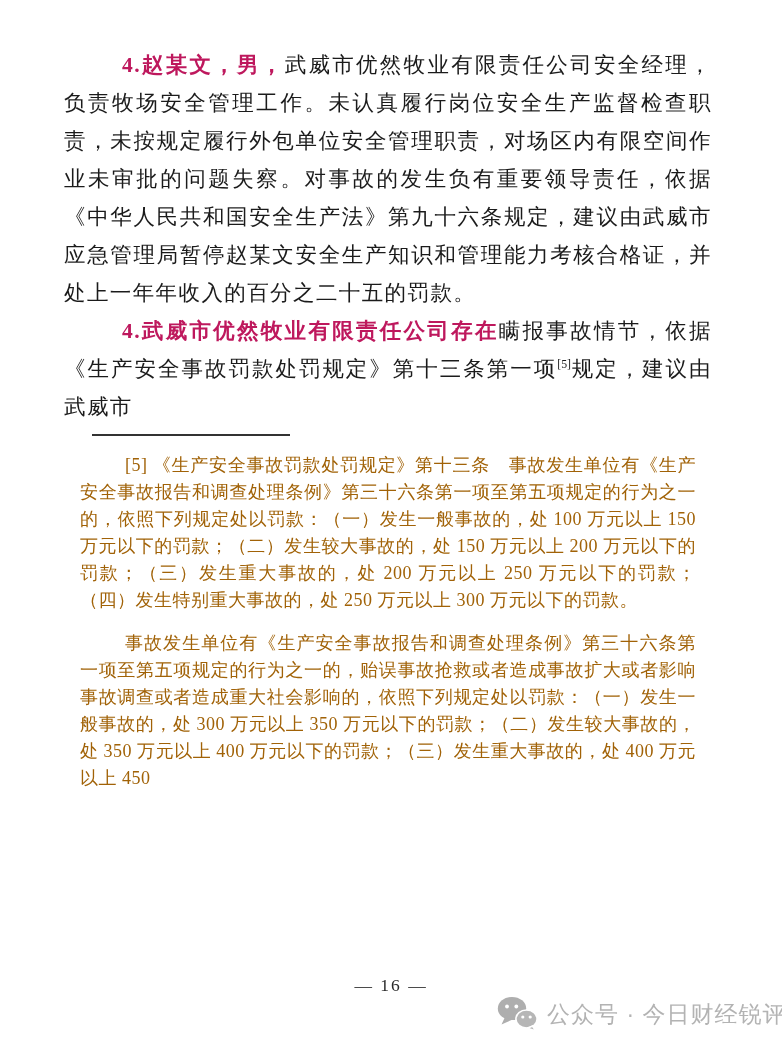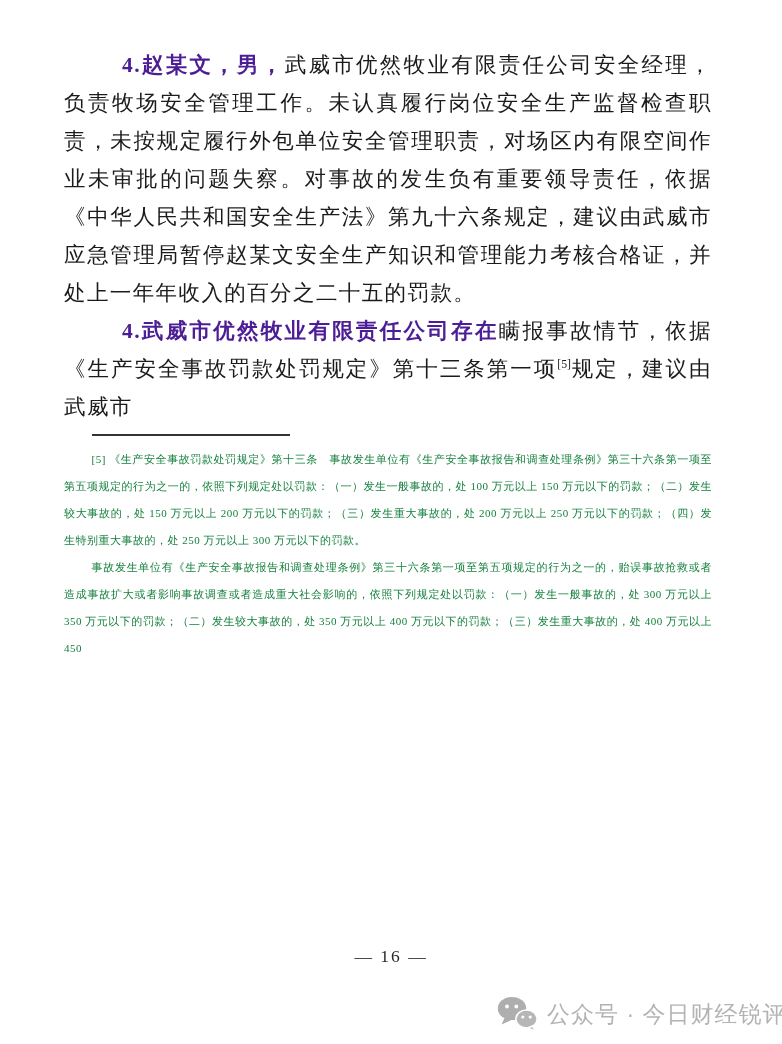--- a/index.html
+++ b/index.html
@@ -20,48 +20,48 @@
   }
   .para {
     margin: 0;
     font-size: 21.5px;
     line-height: 38px;
     letter-spacing: 1.4px;
     text-align: justify;
     text-indent: 2.7em;
     color: #1b1b1b;
   }
-  .para b { color: #4c1d95; }
+  .para b { color: #be185d; }
   .para.heading { font-weight: bold; color: #000; }
   .para sup {
     font-size: 0.55em;
     vertical-align: super;
     line-height: 0;
     letter-spacing: 0;
   }
   .footnote-sep {
     margin: 8px 0 10px 28px;
     width: 198px;
     height: 0;
     border: none;
     border-top: 2px solid #333;
   }
   .footnote-para {
-    margin: 0;
-    font-size: 11px;
+    margin: 16px;
+    font-size: 18px;
     line-height: 27px;
     letter-spacing: 0.5px;
     text-align: justify;
     text-indent: 2.5em;
-    color: #15803d;
+    color: #a16207;
   }
   .page-footer {
     position: absolute;
     left: 0;
-    top: 946px;
+    top: 975px;
     width: 100%;
     text-align: center;
     font-size: 17.5px;
     letter-spacing: 2px;
     color: #2a2a2a;
   }
   .watermark {
     position: absolute;
     left: 497px;
     top: 996px;

